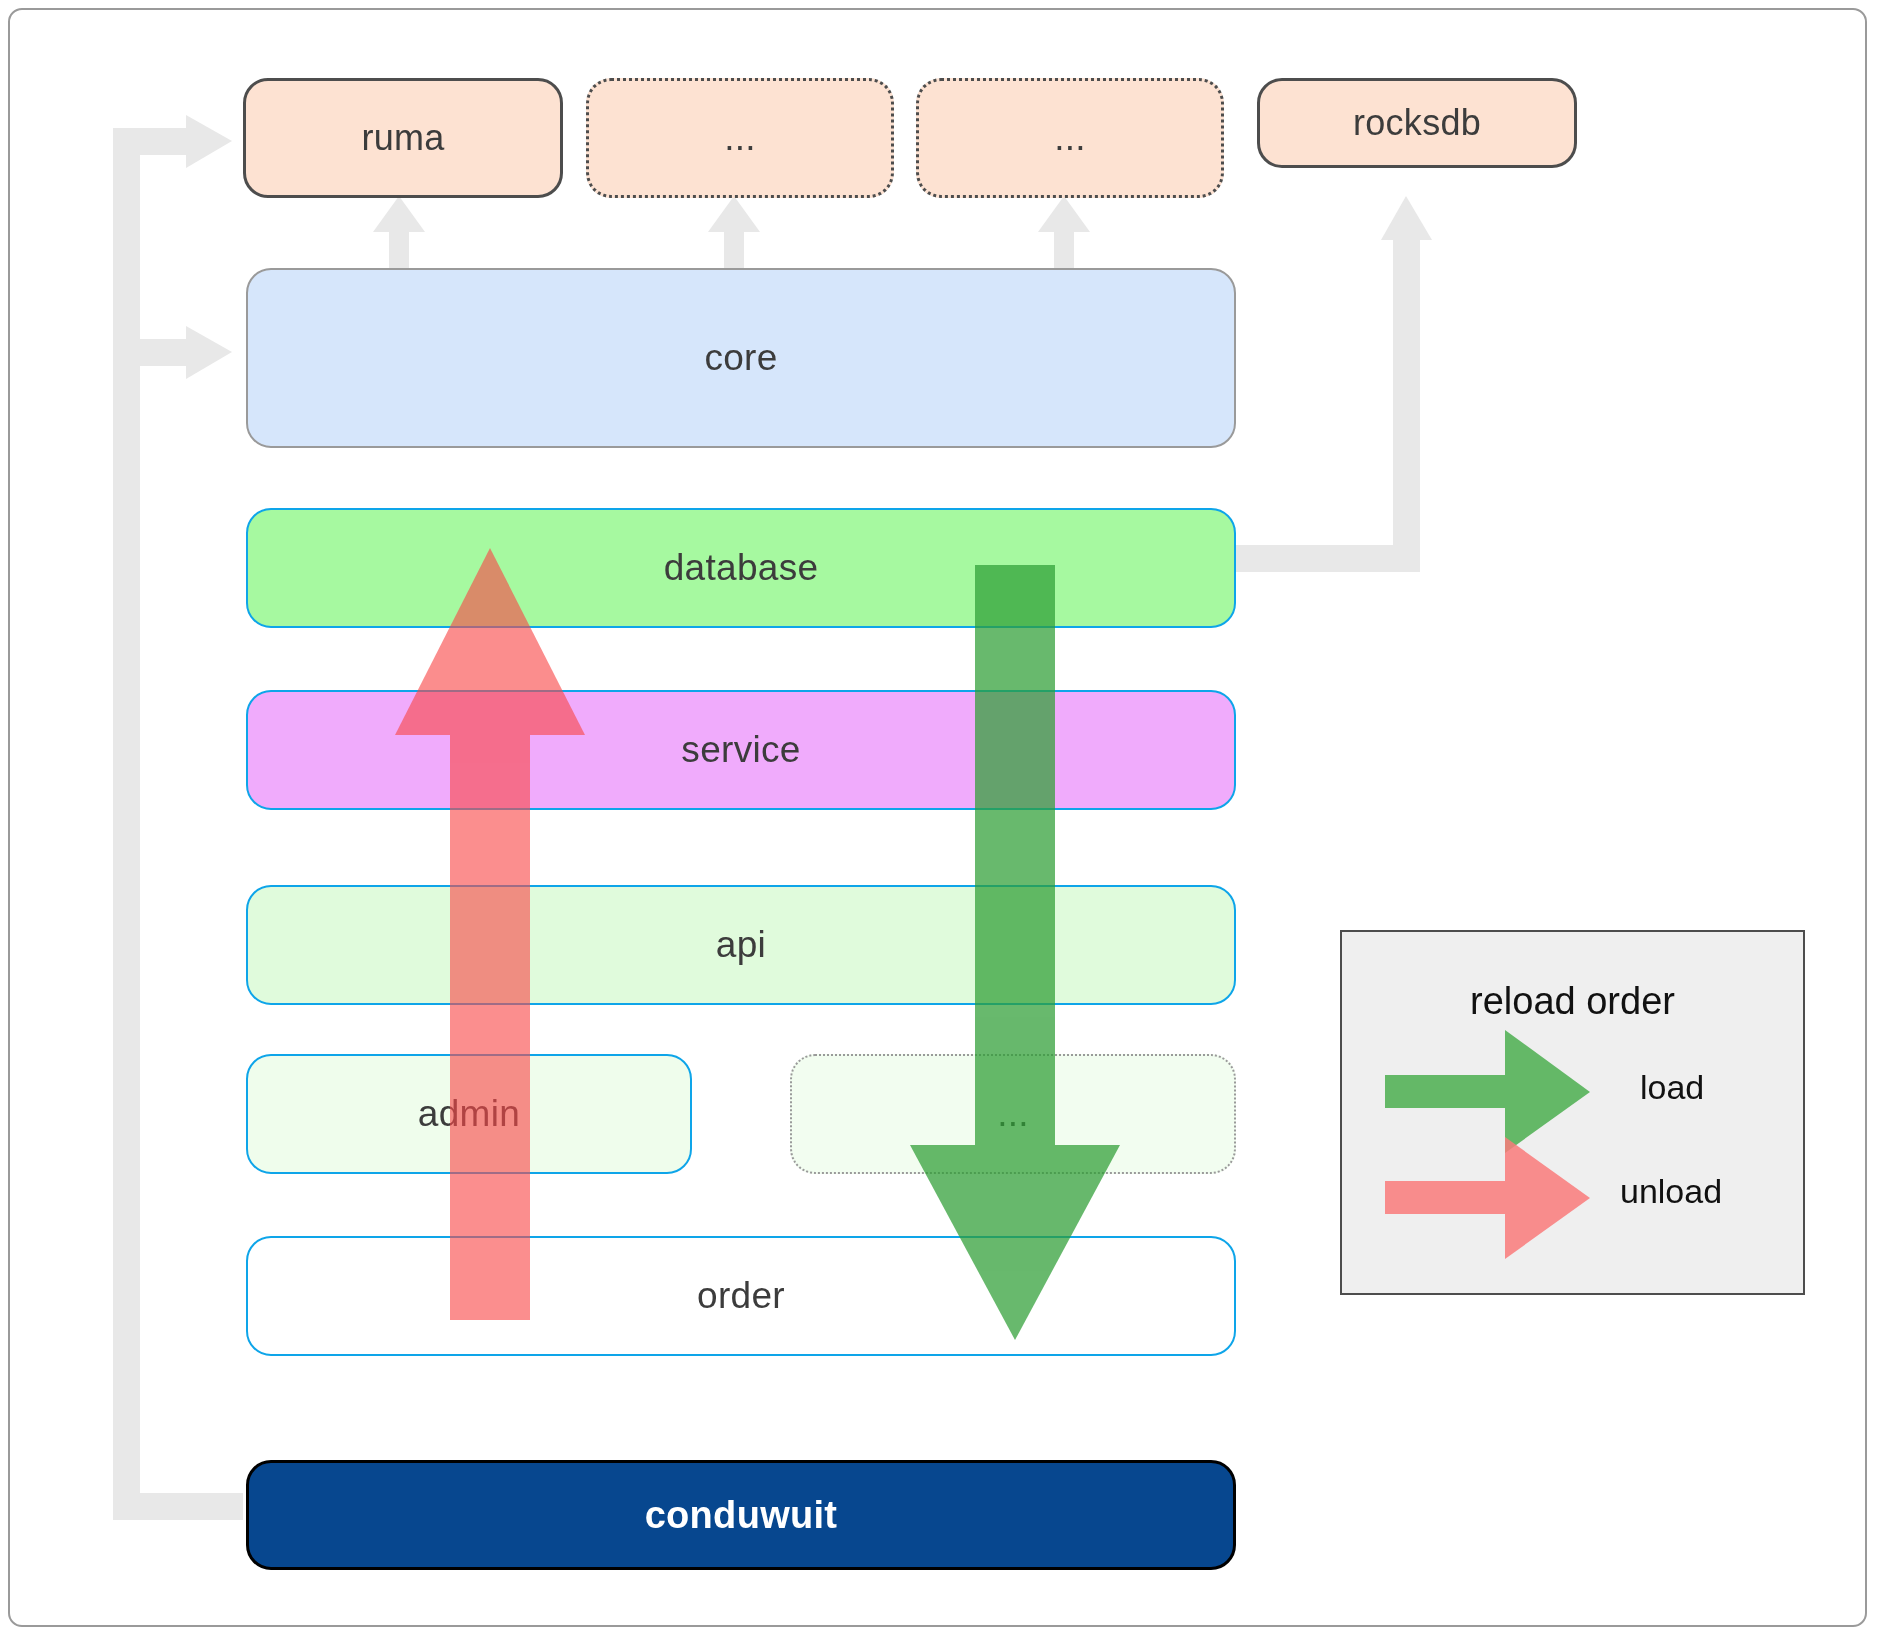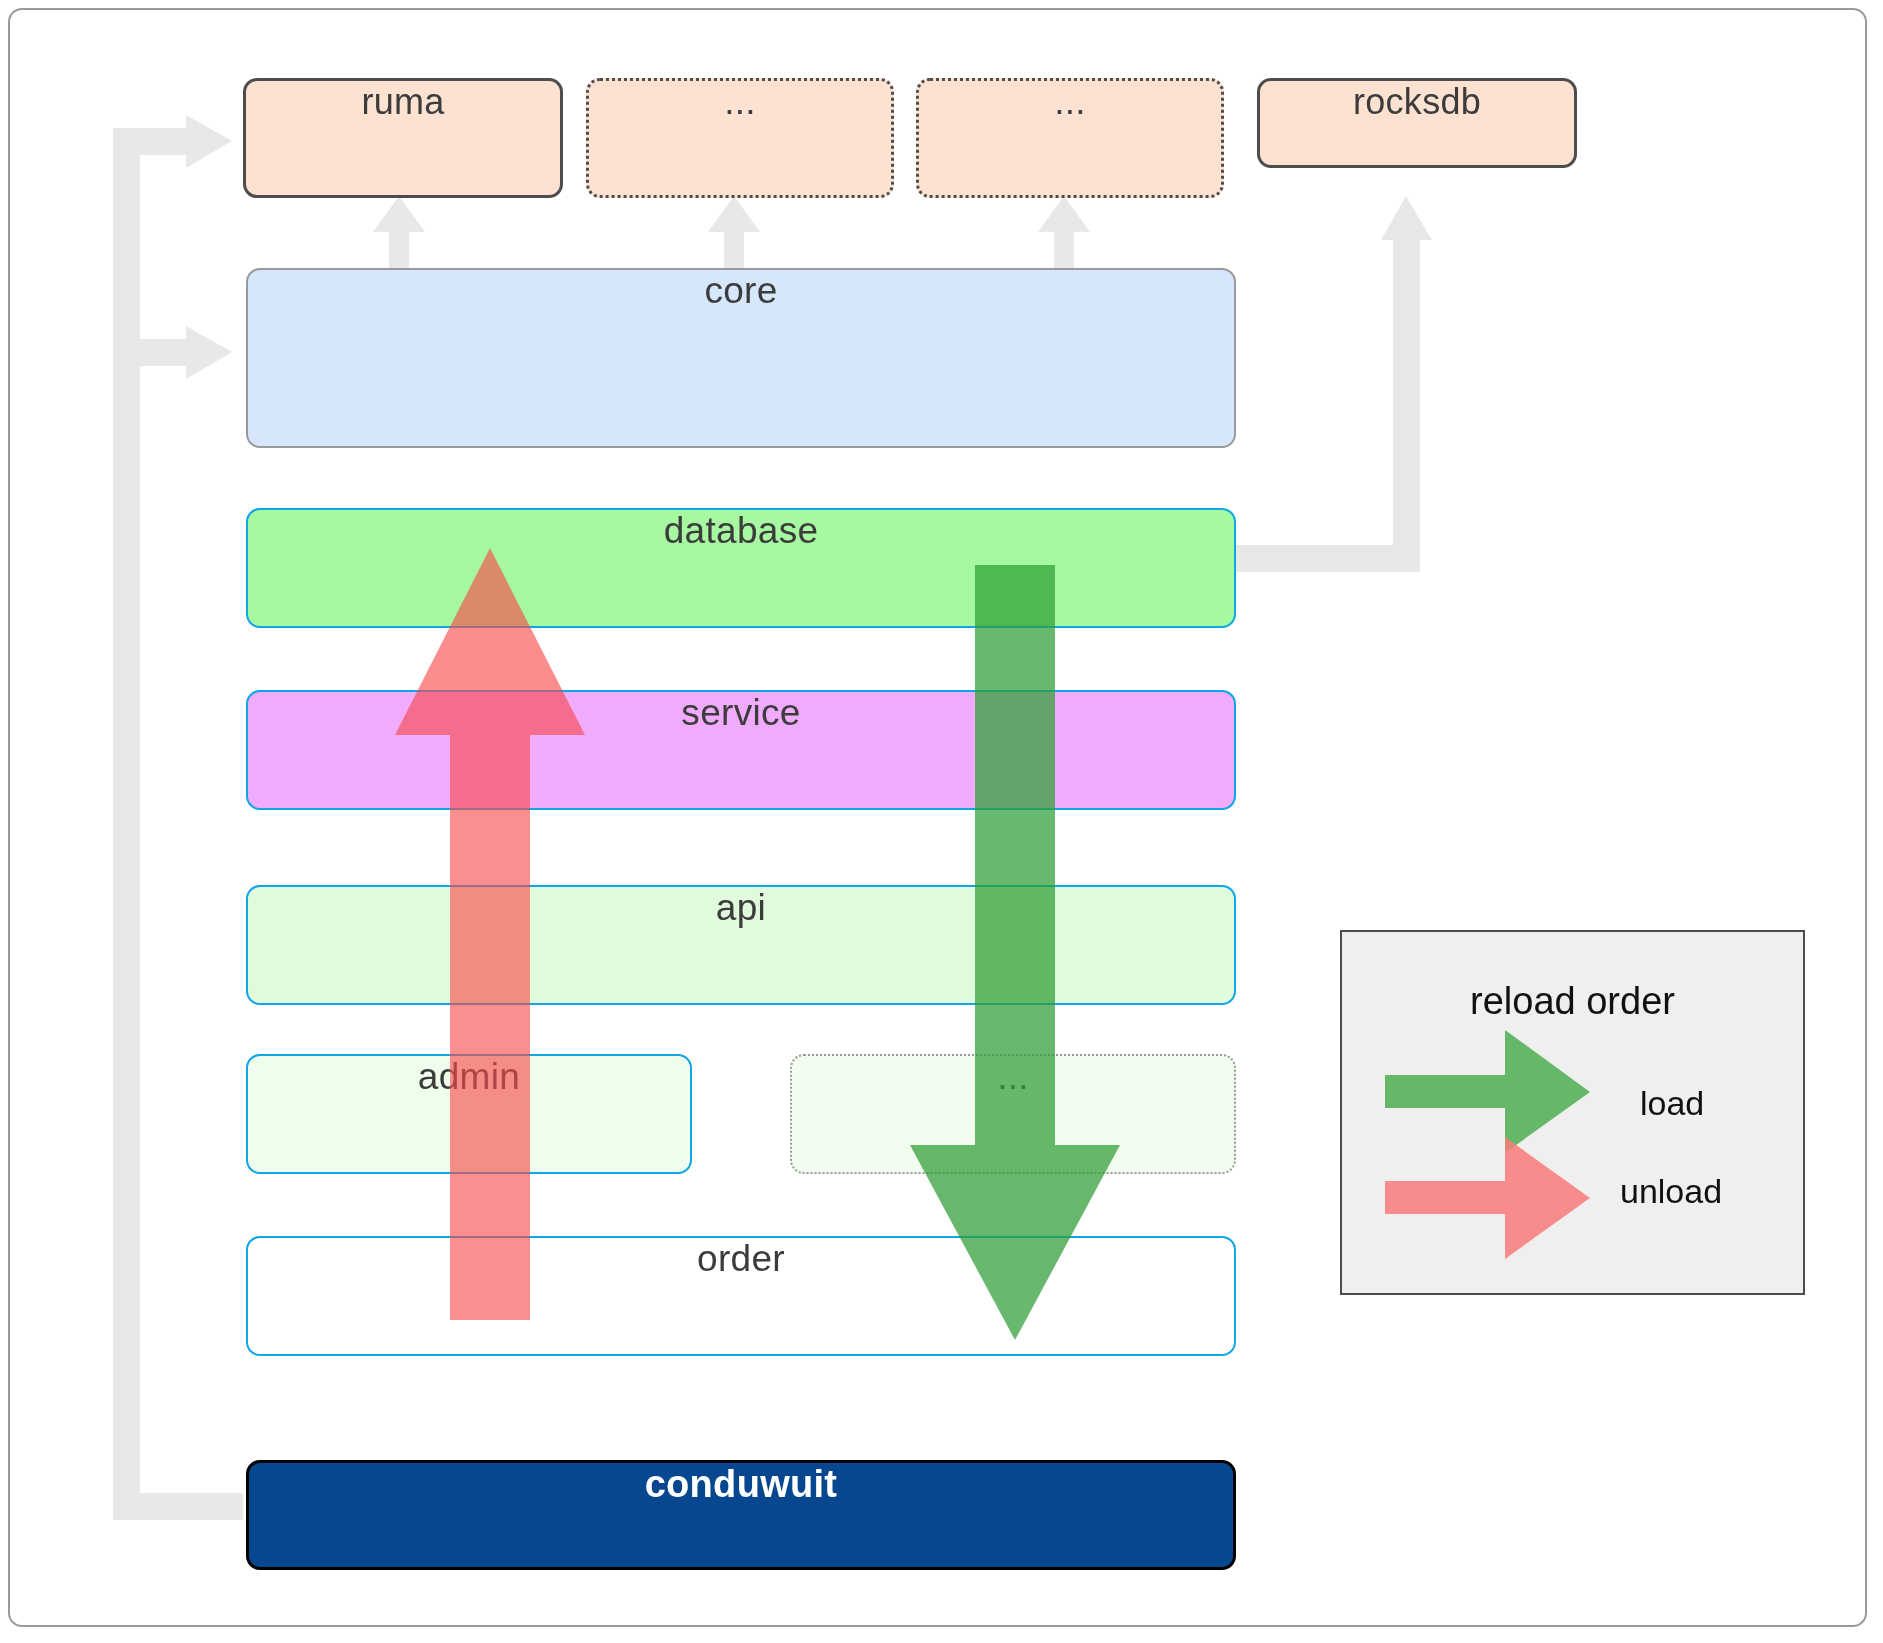--- a/index.html
+++ b/index.html
@@ -23,22 +23,23 @@
     height: 1619px;
     border: 2px solid #9a9a9a;
     border-radius: 14px;
     background: #ffffff;
     box-sizing: border-box;
   }
   .node {
     position: absolute;
     box-sizing: border-box;
     display: flex;
+    align-items: center;
     justify-content: center;
-    border-radius: 14px;
+    border-radius: 25px;
     color: #3c3c3c;
     font-size: 37px;
     letter-spacing: 0.3px;
   }
   .node.dep {
     background: #fde2d2;
     border: 3px solid #4d4d4d;
     font-size: 36px;
   }
   .node.dep-dotted {
@@ -205,16 +206,16 @@
     <g opacity="0.85">
       <rect x="1385" y="1075" width="145" height="33" fill="#4caf50"></rect>
       <polygon points="1505,1030 1590,1092 1505,1153" fill="#4caf50"></polygon>
     </g>
     <g opacity="0.85">
       <rect x="1385" y="1181" width="145" height="33" fill="#fa7b7b"></rect>
       <polygon points="1505,1137 1590,1198 1505,1259" fill="#fa7b7b"></polygon>
     </g>
   </svg>
 
-  <div class="legend-label" style="left:1640px; top:1068px;margin-top:16px;">load</div>
+  <div class="legend-label" style="left:1640px; top:1068px;">load</div>
   <div class="legend-label" style="left:1620px; top:1172px;">unload</div>
 
 </div>
 
 </body></html>

